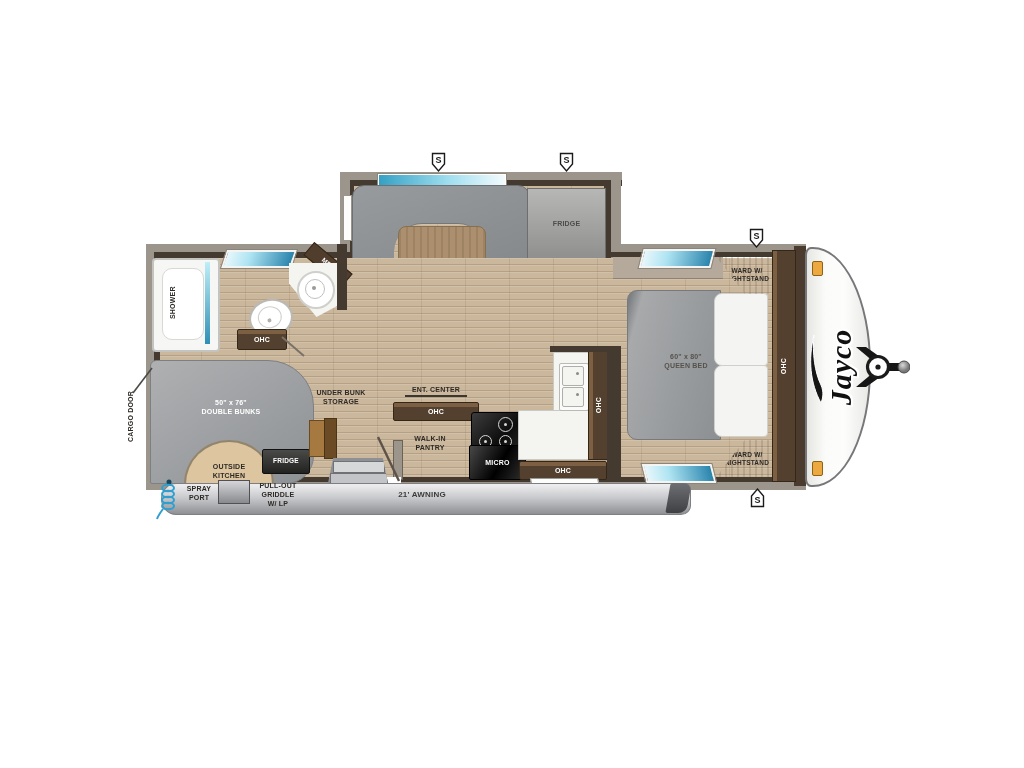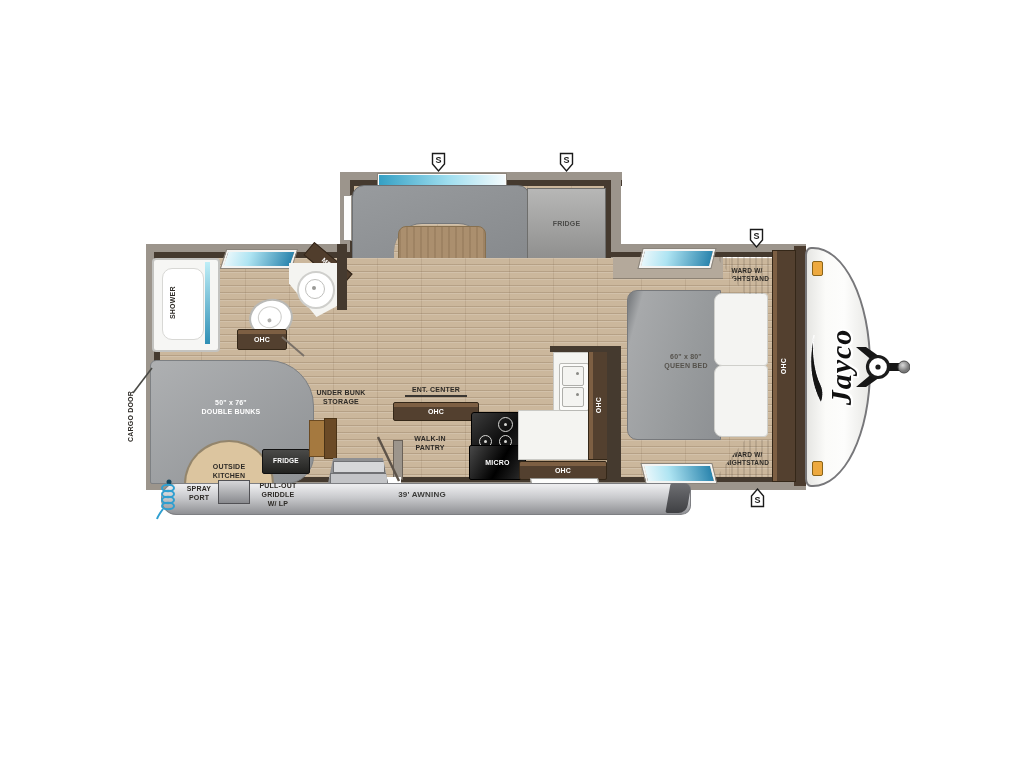--- a/index.html
+++ b/index.html
@@ -209,21 +209,21 @@
     </defs>
     <polygon points="0,8 10,8 34,25 34,31 10,48 0,48 24,28" fill="#161616"></polygon>
     <rect x="32" y="24" width="14" height="8" fill="#161616"></rect>
     <circle cx="22" cy="28" r="10.5" fill="#ffffff" stroke="#1b1b1b" stroke-width="3.2"></circle>
     <circle cx="22" cy="28" r="2.6" fill="#1b1b1b"></circle>
     <circle cx="48" cy="28" r="6" fill="url(#ballGrad)" stroke="#4a4a4a" stroke-width="1"></circle>
   </svg>
 
   <div class="abs" style="left:161px;top:483px;width:528px;height:30px;background:linear-gradient(180deg,#ececee 4%,#c9cacd 45%,#8f9094 100%);border:1px solid #7e7f83;border-radius:15px 6px 10px 15px / 50% 20% 30% 50%;"></div>
   <div class="abs" style="left:668px;top:483px;width:21px;height:30px;background:linear-gradient(180deg,#6e6f73,#3f4043);border-radius:2px 8px 8px 2px;transform:skewX(-10deg);"></div>
-  <span class="lbl lbl-8 abs" style="left:386px;top:490px;width:72px;color:#3b3b39;">39' AWNING</span>
+  <span class="lbl lbl-8 abs" style="left:386px;top:490px;width:72px;color:#3b3b39;">21' AWNING</span>
   <svg class="abs" style="left:156px;top:477px;" width="26" height="44" viewBox="0 0 26 44">
     <circle cx="13" cy="5" r="2.5" fill="#14475e"></circle>
     <ellipse cx="12" cy="11" rx="6" ry="3.2" fill="none" stroke="#2f9fd0" stroke-width="2"></ellipse>
     <ellipse cx="12" cy="17" rx="6" ry="3.2" fill="none" stroke="#2f9fd0" stroke-width="2"></ellipse>
     <ellipse cx="12" cy="23" rx="6" ry="3.2" fill="none" stroke="#2f9fd0" stroke-width="2"></ellipse>
     <ellipse cx="12" cy="29" rx="6" ry="3.2" fill="none" stroke="#2f9fd0" stroke-width="2"></ellipse>
     <path d="M7 32 C4 36 2 39 1 42" fill="none" stroke="#2f9fd0" stroke-width="2"></path>
   </svg>
   <span class="lbl abs" style="left:178px;top:484px;width:42px;">SPRAY
 PORT</span>

